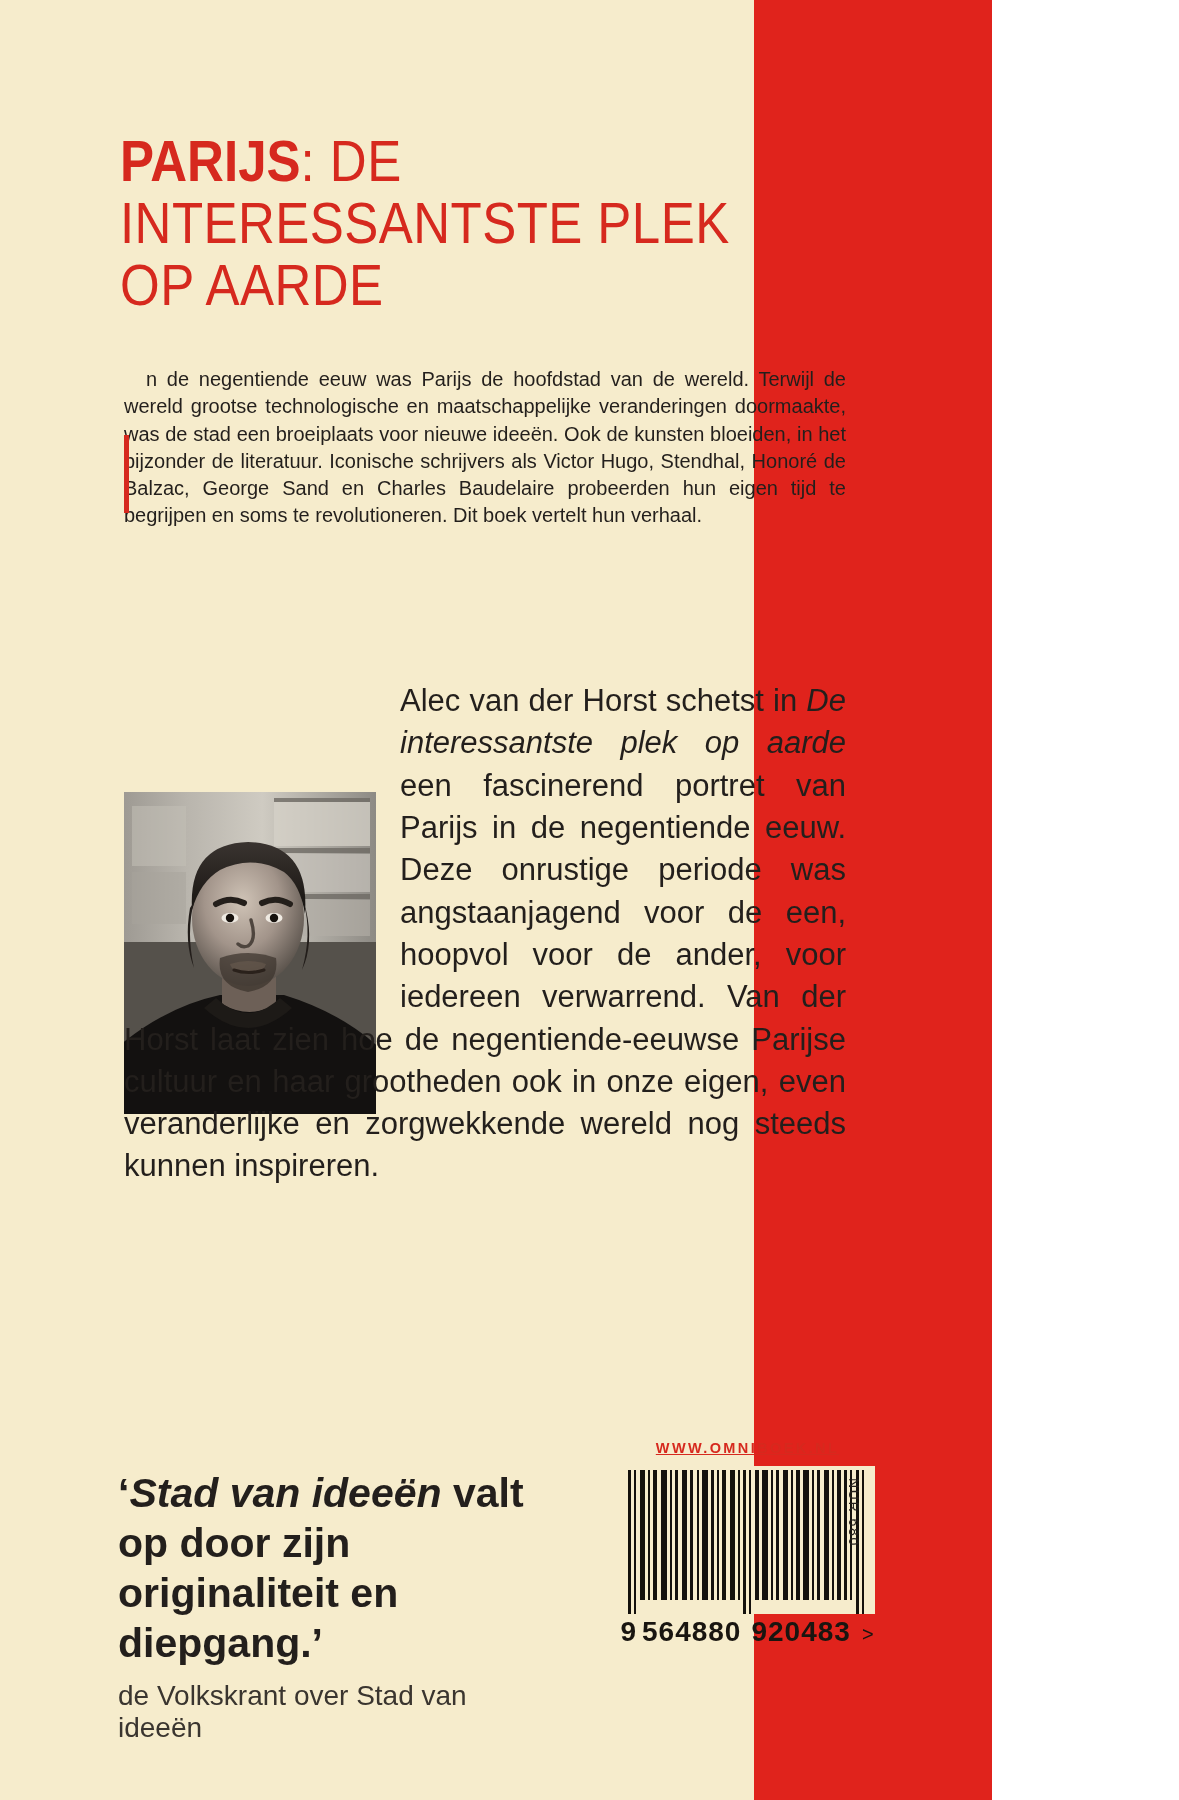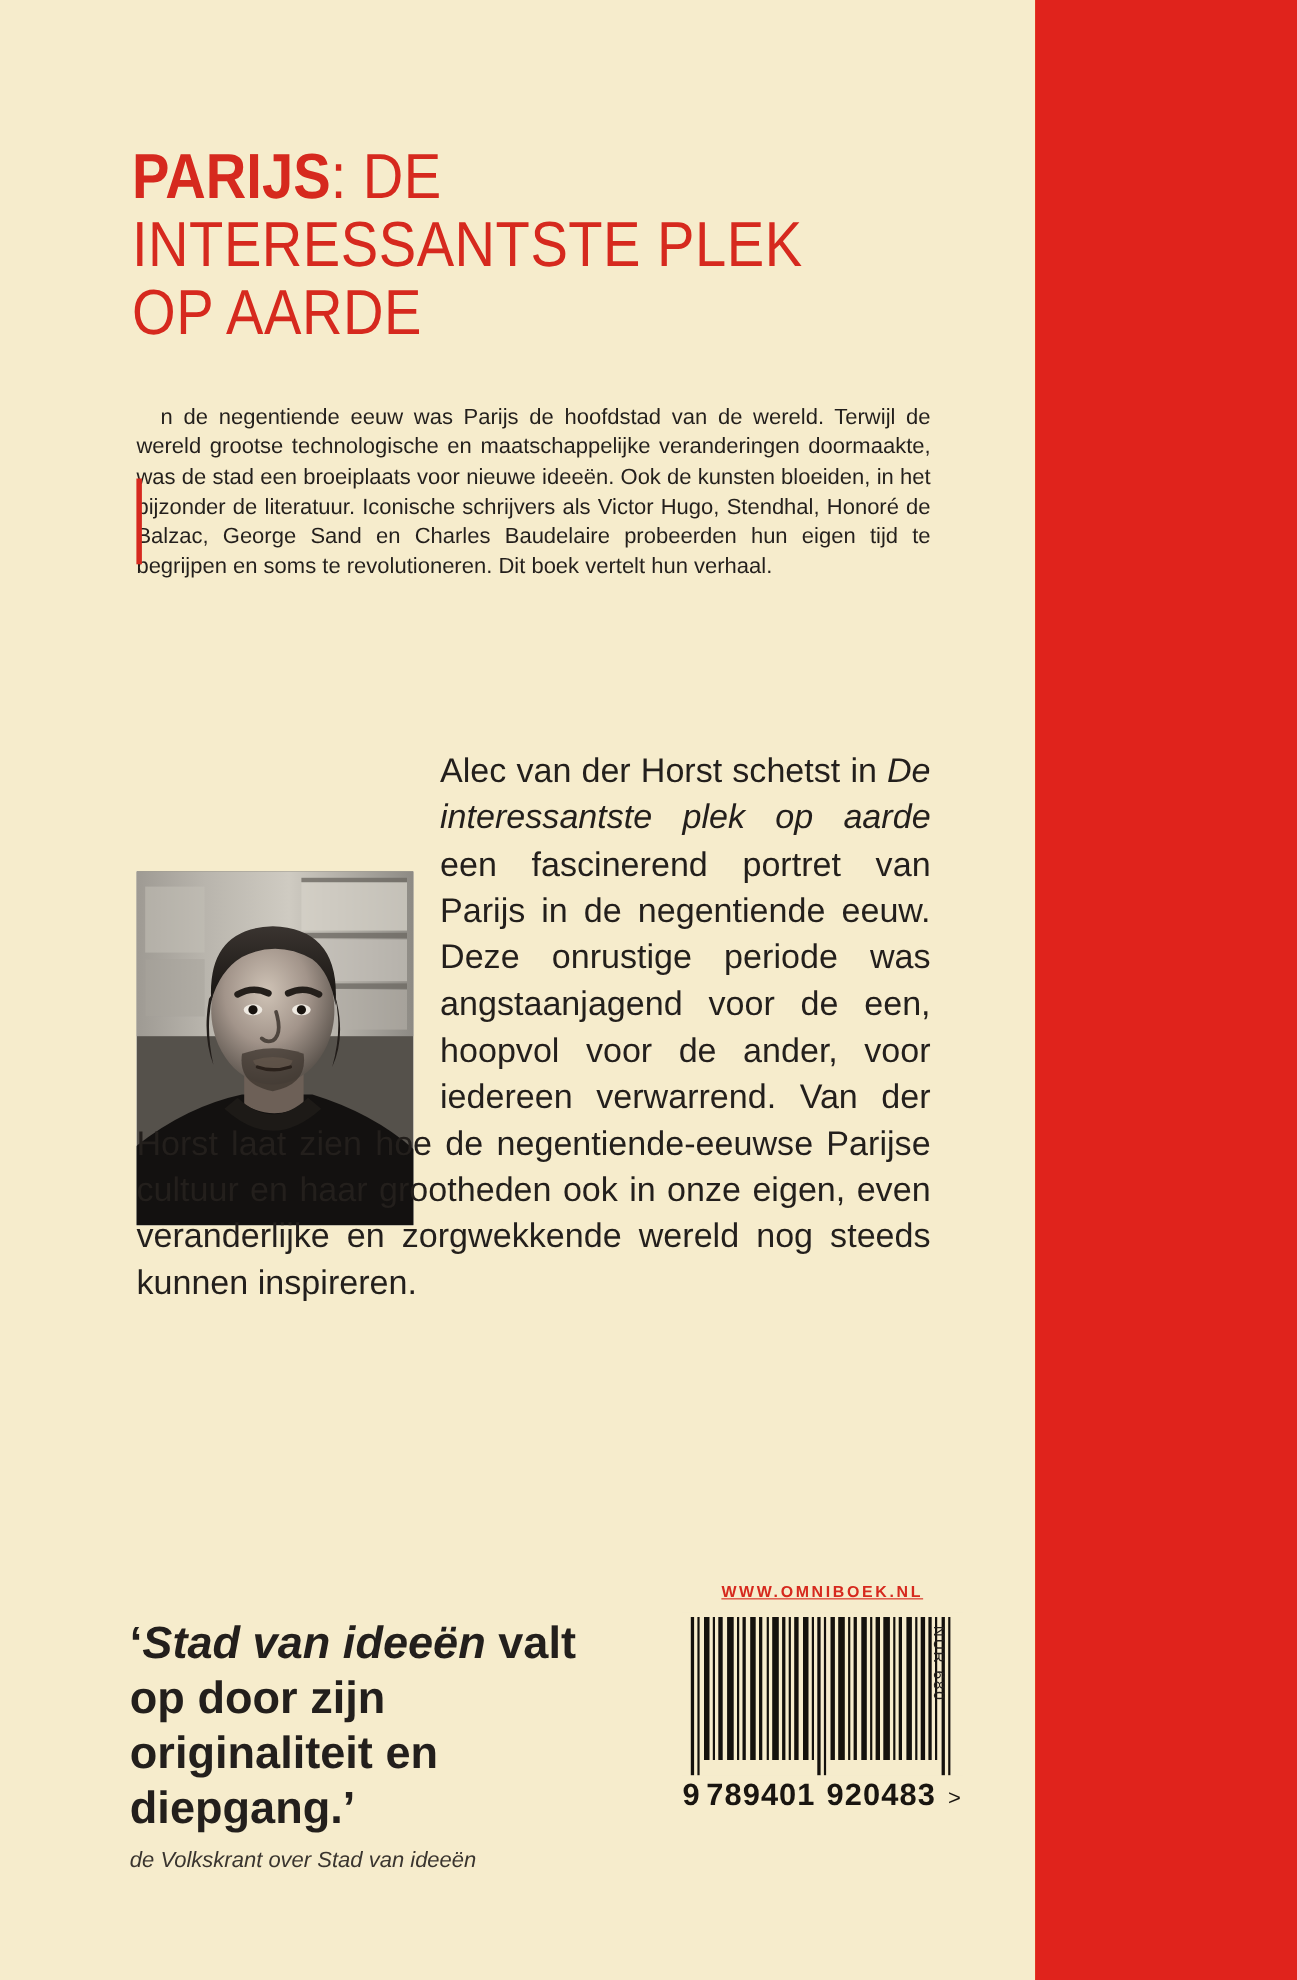--- a/index.html
+++ b/index.html
@@ -5,21 +5,21 @@
   html, body {
     margin: 0;
     padding: 0;
     background: #ffffff;
   }
   body {
     font-family: "Liberation Sans", sans-serif;
   }
   .cover {
     position: relative;
-    width: 1179px;
+    width: 992px;
     height: 1800px;
     overflow: hidden;
     background: #fde047;
   }
   
   .spine {
     position: absolute;
     top: 0;
     right: 0;
     width: 238px;
@@ -136,22 +136,21 @@
   .quote-text {
     color: #231f1c;
     font-size: 41px;
     line-height: 1.22;
     font-weight: 700;
   }
   .quote-title { font-style: italic; }
   .quote-source {
     margin-top: 12px;
     color: #3a352f;
-    font-size: 20px;
-    font-style: italic;
+    font-size: 28px;
     font-weight: 400;
   }
 
   
   .barcode-area {
     position: absolute;
     left: 620px;
     top: 1440px;
     width: 255px;
   }
@@ -327,18 +326,18 @@
           <rect x="204" y="4" width="5" height="130"></rect>
           <rect x="212" y="4" width="2" height="130"></rect>
           <rect x="217" y="4" width="4" height="130"></rect>
           <rect x="224" y="4" width="3" height="130"></rect>
           <rect x="230" y="4" width="2" height="130"></rect>
           <rect x="236" y="4" width="3" height="144"></rect>
           <rect x="242" y="4" width="2" height="144"></rect>
         </g>
       </svg>
     </div>
-    <div class="isbn-digits"><span>9</span><span class="grp">789401</span><span class="grp">920483</span><span class="isbn-caret">&gt;</span></div>
+    <div class="isbn-digits"><span>9</span><span class="grp">564880</span><span class="grp">920483</span><span class="isbn-caret">&gt;</span></div>
   </div>
 
   <div class="nur-label">NUR 680</div>
 
 </div>
 
 </body></html>

